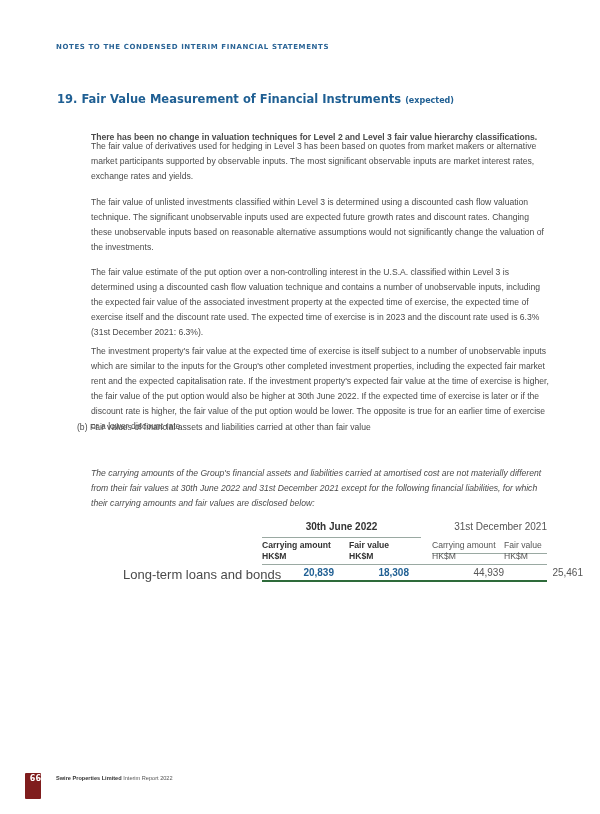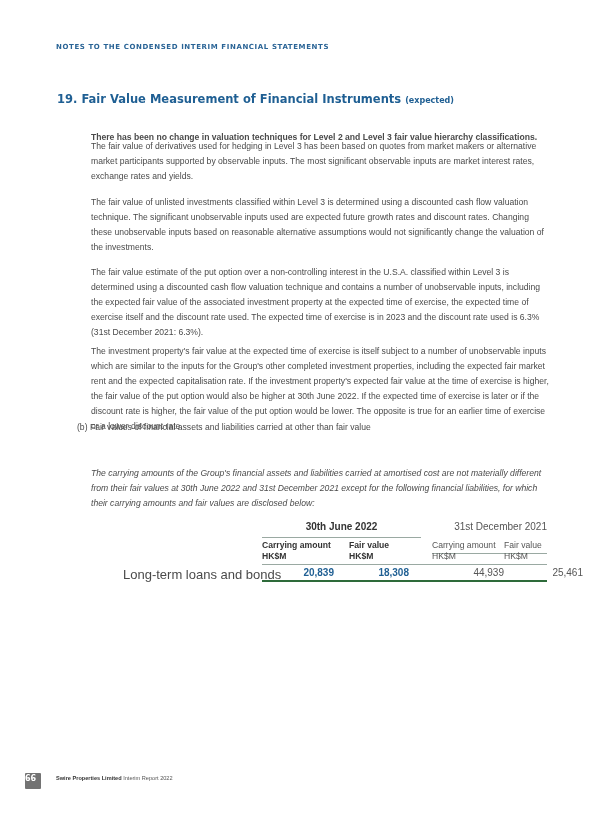--- a/index.html
+++ b/index.html
@@ -134,27 +134,27 @@
       left: 171px;
       width: 285px;
       border-top: 2px solid #2e6b3a;
     }
     
     .page-badge {
       position: absolute;
       left: 25px;
       top: 773px;
       width: 16px;
-      height: 16px;
-      background: #737373;
+      height: 26px;
+      background: #7f1d1d;
       color: #ffffff;
       font-family: "DejaVu Sans", sans-serif;
       font-size: 8px;
       font-weight: bold;
-      text-align: left;
+      text-align: right;
       line-height: 12px;
       border-radius: 1px;
     }
     .footer-text {
       position: absolute;
       left: 56px;
       top: 775px;
       font-size: 5.6px;
       color: #555;
       white-space: nowrap;

